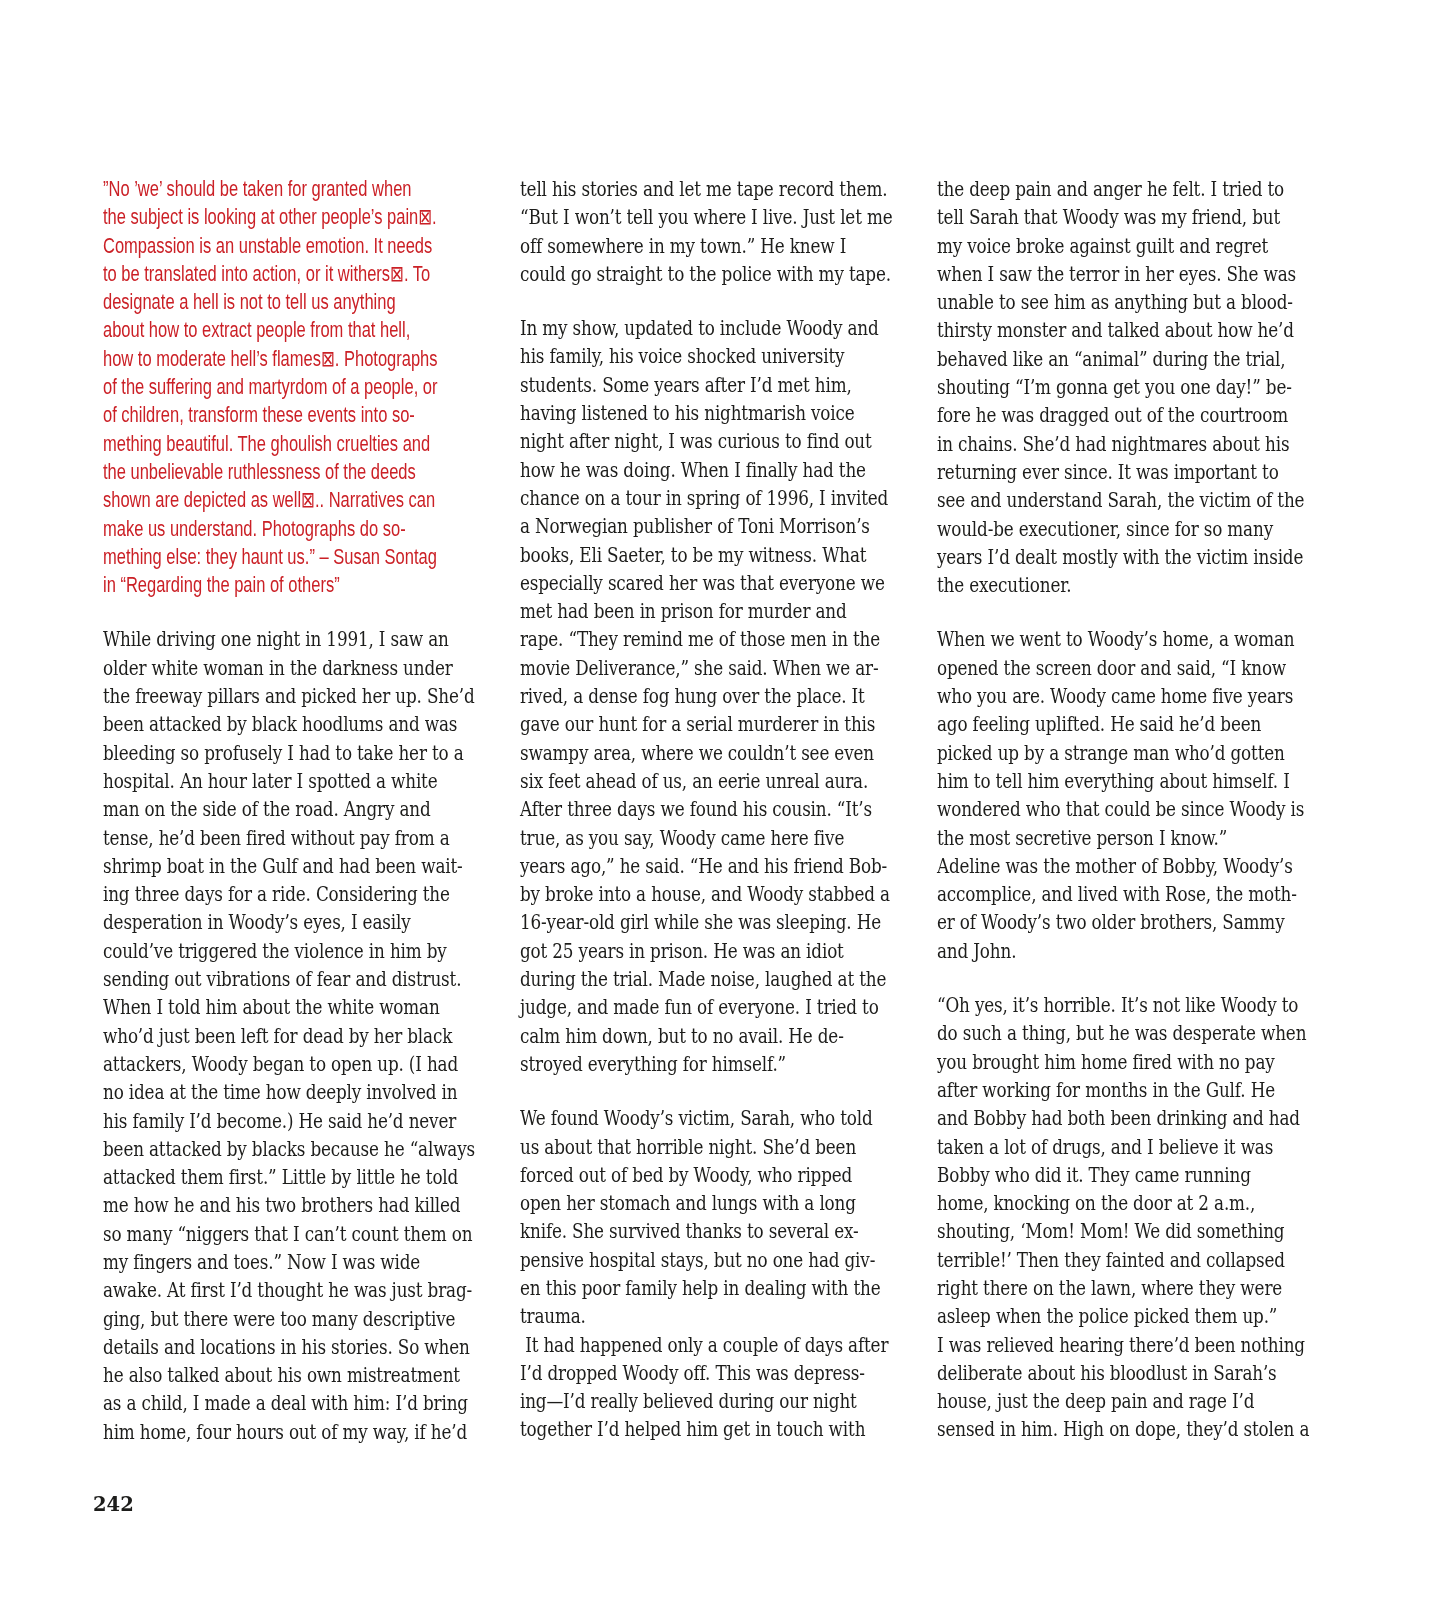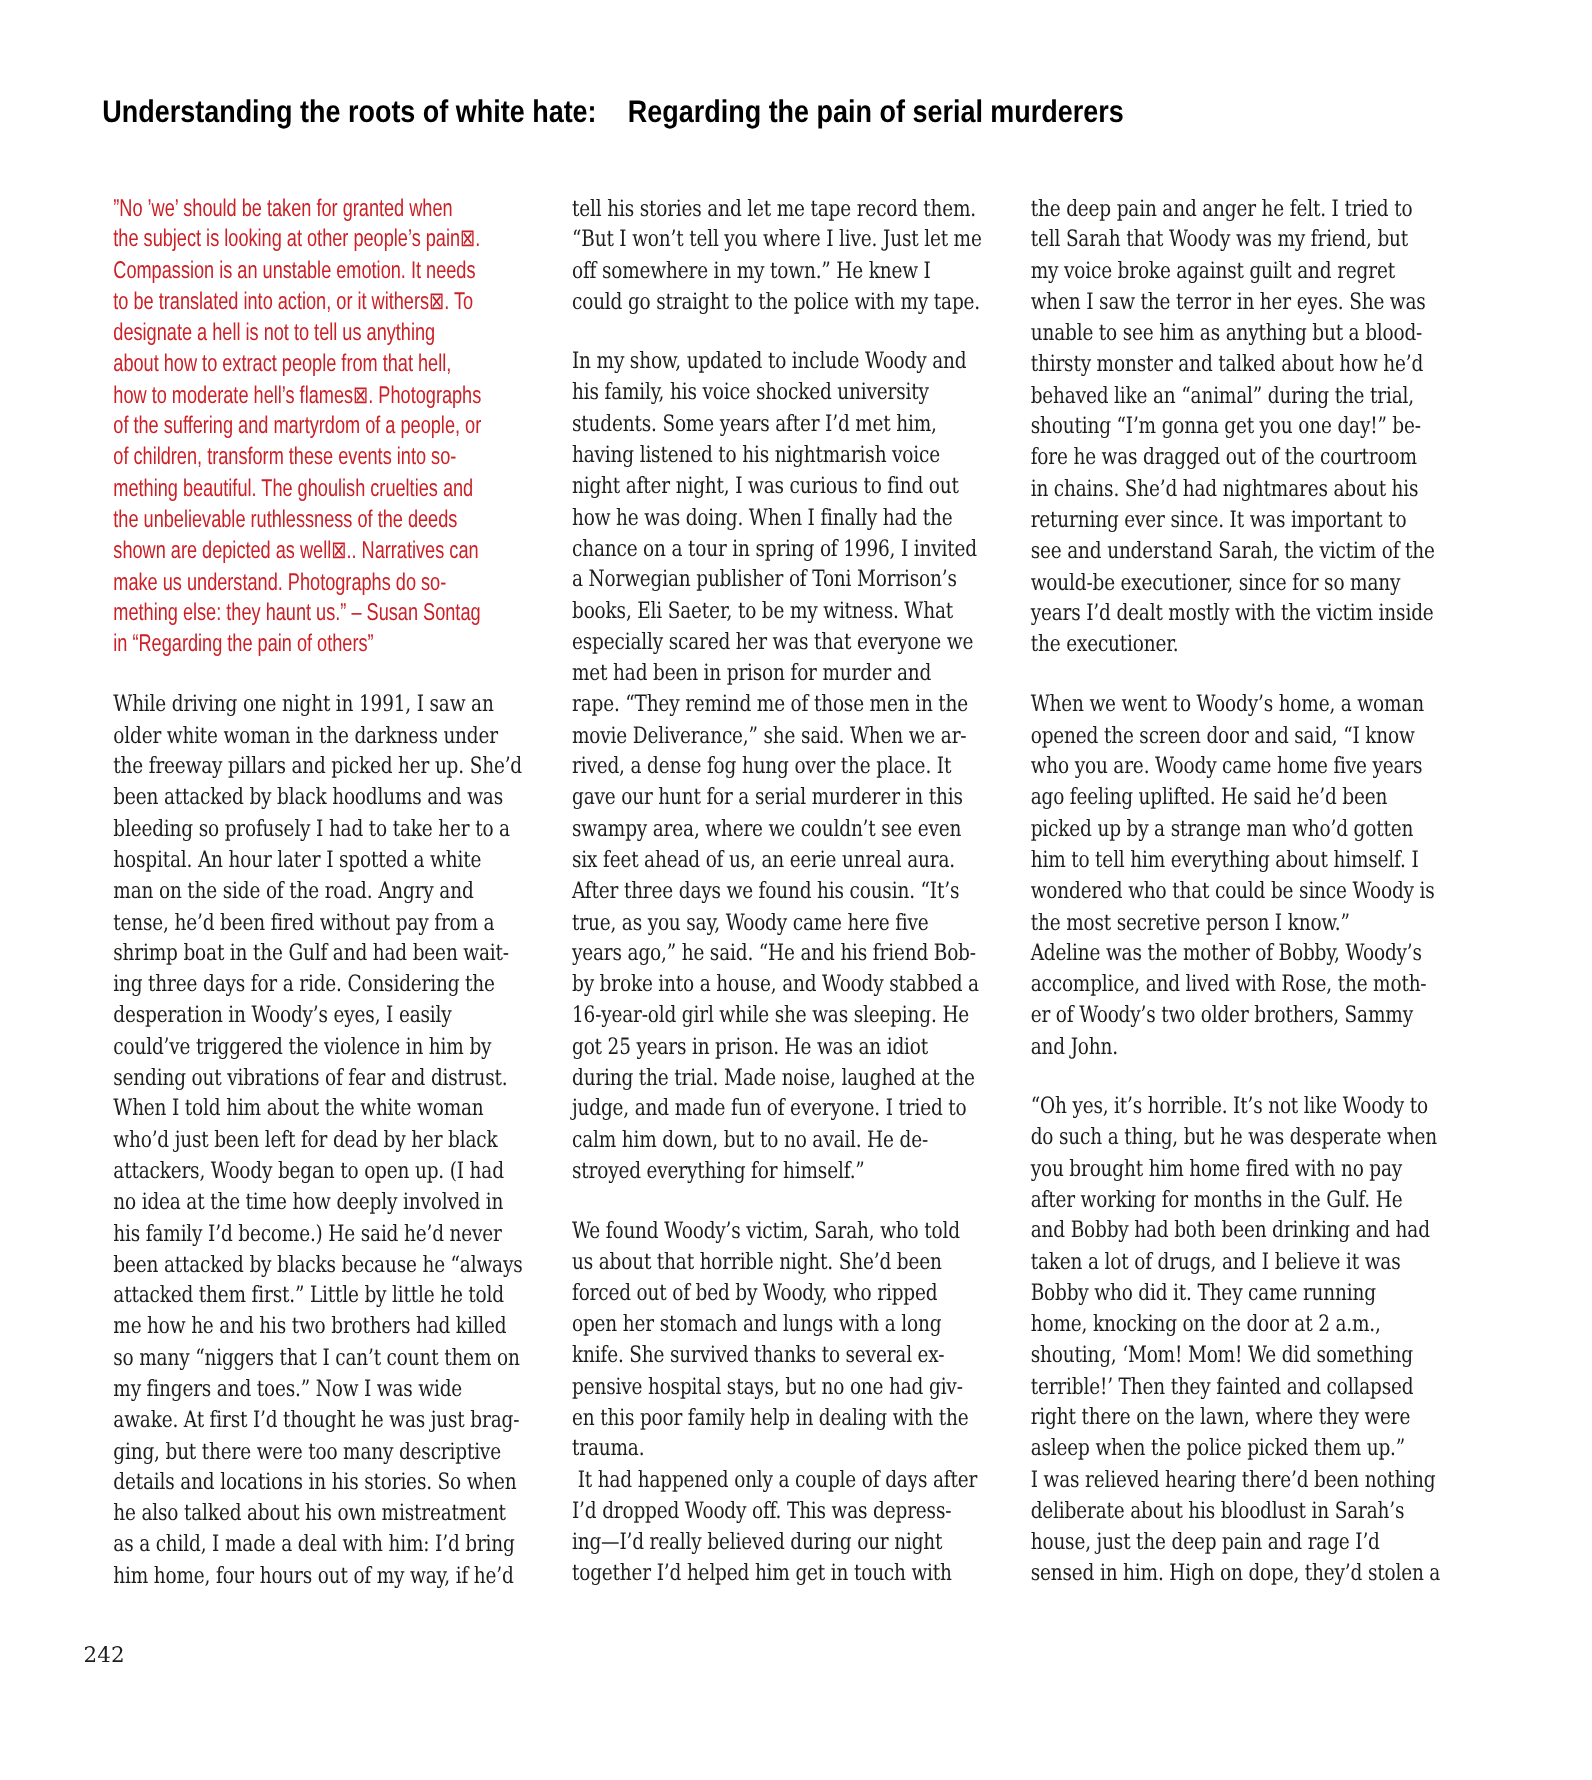--- a/index.html
+++ b/index.html
@@ -56,40 +56,34 @@
     line-height: 28.3px;
     color: #cb2026;
     letter-spacing: 0;
     white-space: pre;
     transform: scaleX(0.75);
     transform-origin: 0 0;
     width: 133.3%;
   }
   .page-number {
     position: absolute;
-    left: 76px;
+    left: 93px;
     top: 1493px;
     font-family: "DejaVu Serif", serif;
     font-size: 19.5px;
     line-height: 24px;
     color: #1d1d1b;
+    font-weight: bold;
   }
 </style>
 </head>
 <body>
 
 <div class="page">
 
-  <header class="title-row">
-    <h1>
-        <span>Understanding the roots of white hate:</span>
-        <span class="title-gap"></span>
-        <span>Regarding the pain of serial murderers</span>
-      </h1>
-  </header>
 
   <main class="columns">
 
     <section class="col">
       <p class="quote-text">”No ’we’ should be taken for granted when
 the subject is looking at other people’s pain⊠.
 Compassion is an unstable emotion. It needs
 to be translated into action, or it withers⊠. To
 designate a hell is not to tell us anything
 about how to extract people from that hell,

